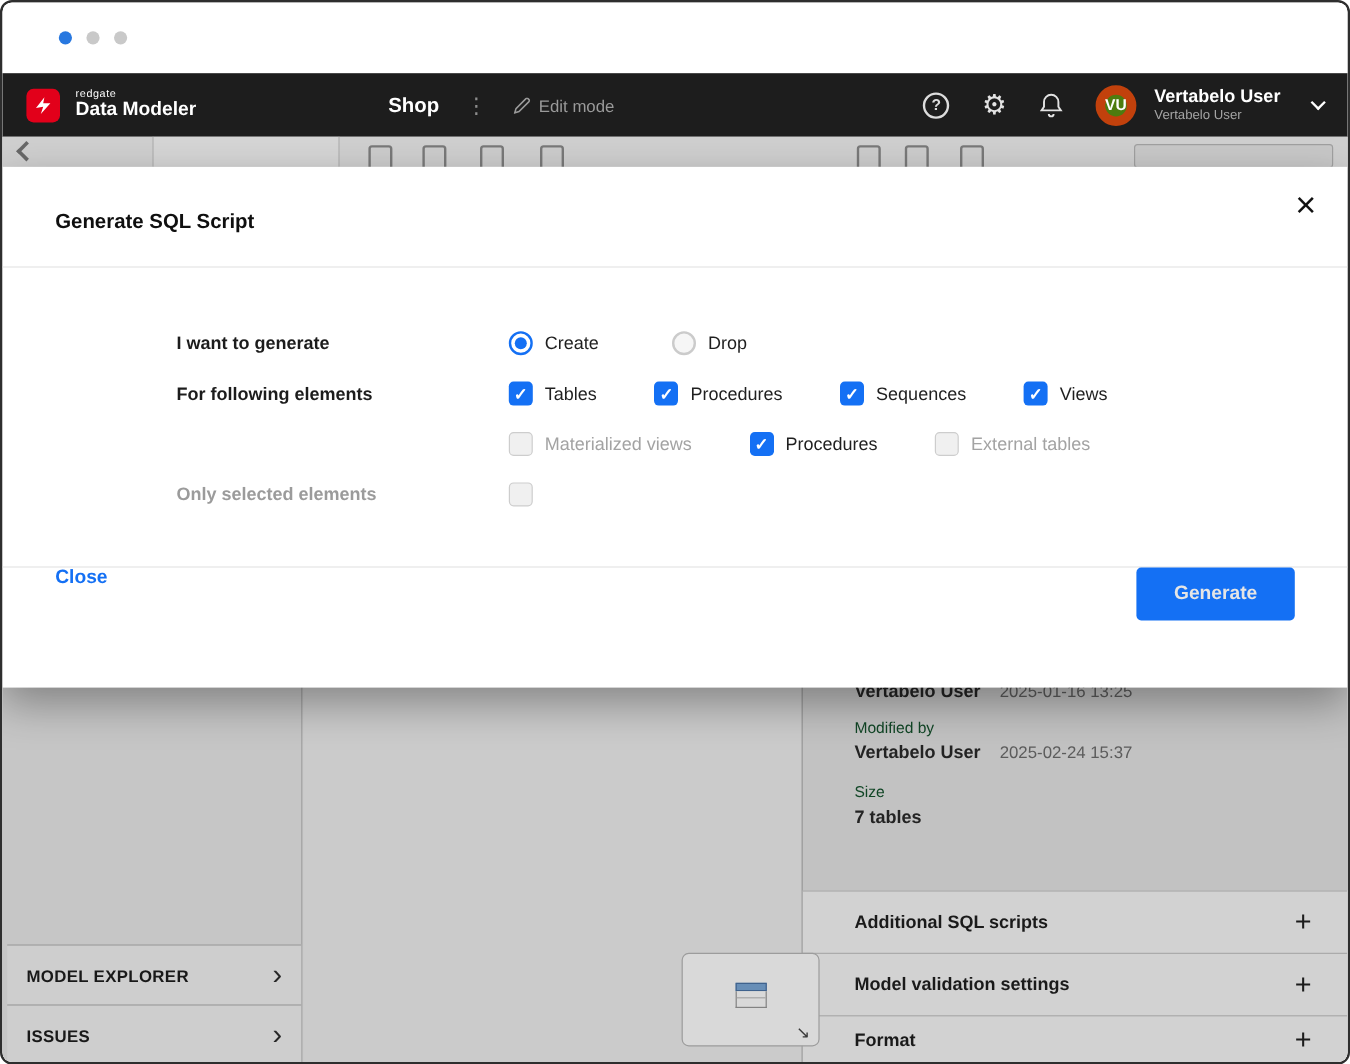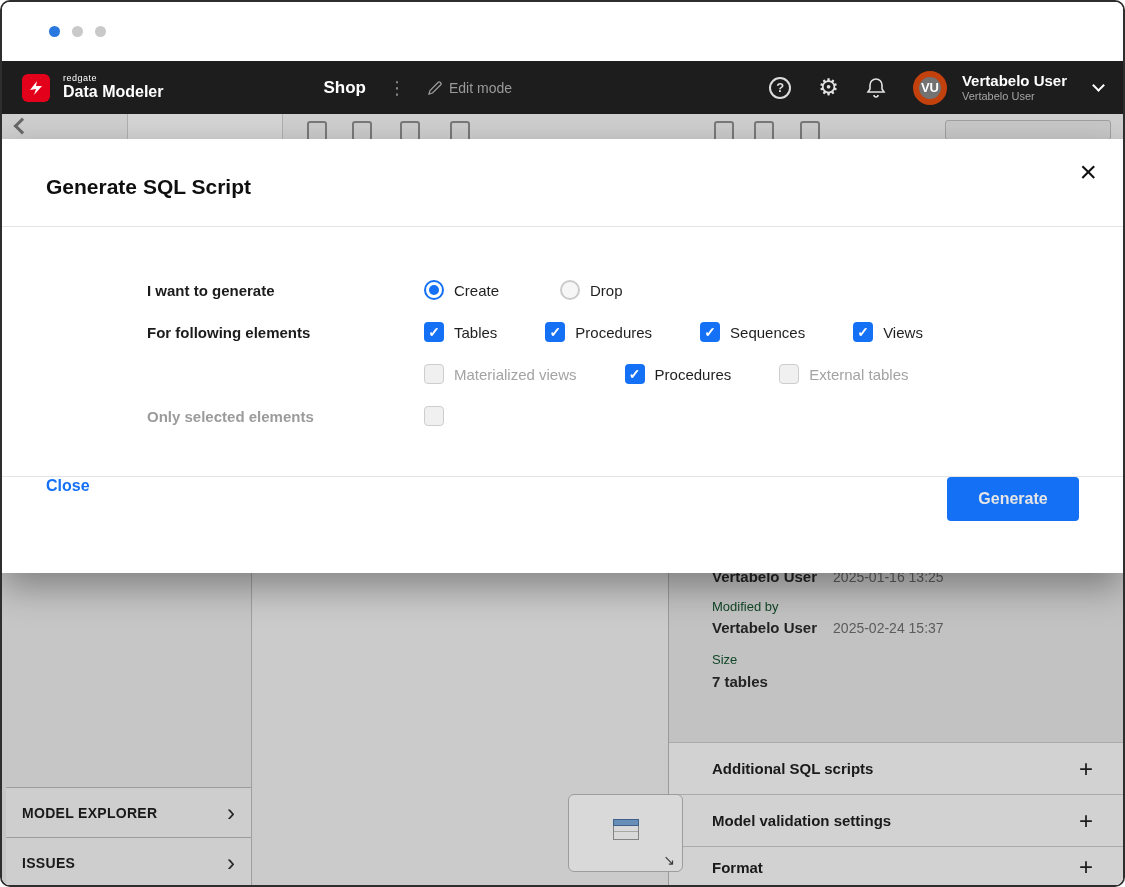--- a/index.html
+++ b/index.html
@@ -28,21 +28,21 @@
   .appbar-center{ display:flex; align-items:center; margin-left:160px; gap:20px; }
   .shop{ font-size:17px; font-weight:bold; color:#fff; cursor:pointer; }
   .vdots{ font-size:18px; color:#8d8d8d; cursor:pointer; padding:0 2px; }
   .editmode{ display:flex; align-items:center; gap:7px; color:#9a9a9a; font-size:14px; cursor:pointer; }
 
   .appbar-right{ margin-left:auto; display:flex; align-items:center; gap:27px; }
   .help-icon{ width:22px; height:22px; border:2px solid #dcdcdc; border-radius:50%; color:#dcdcdc;
     display:flex; align-items:center; justify-content:center; font-size:13px; font-weight:bold; cursor:pointer; }
   .gear-icon{ font-size:23px; color:#e3e3e3; cursor:pointer; line-height:1; }
   .bell-icon{ cursor:pointer; display:flex; }
-  .avatar{ width:34px; height:34px; border-radius:50%; background:#737373; border:6px solid #c2410c;
+  .avatar{ width:34px; height:34px; border-radius:50%; background:#4d7c0f; border:8px solid #c2410c;
     display:flex; align-items:center; justify-content:center; font-size:13px; font-weight:bold; color:#fff; }
   .userblock{ display:flex; flex-direction:column; line-height:1.2; margin-left:-12px; }
   .user-name{ font-size:15px; font-weight:bold; color:#fff; }
   .user-sub{ font-size:11px; color:#a5a5a5; }
   .chev-down{ width:9px; height:9px; border-right:2px solid #fff; border-bottom:2px solid #fff;
     transform:rotate(45deg); margin-top:-5px; cursor:pointer; }
 
   
   .content{ position:relative; height:773px; background:#ededed; overflow:hidden; }
 
@@ -84,21 +84,21 @@
   .mt-line{ height:6px; border-bottom:1px solid #c3c3c3; }
   .mt-shadow{ position:absolute; left:10px; top:8px; width:22px; height:16px; background:#dcdcdc; border:1px solid #b0b0b0; z-index:-1; }
   .mini-arrow{ position:absolute; right:7px; bottom:3px; font-size:14px; color:#444; }
 
   .overlay{ position:absolute; inset:0; background:rgba(0,0,0,0.15); z-index:5; }
 
   
   .modal{ position:absolute; top:25px; left:0; right:0; height:434px; background:#fff; z-index:10;
     box-shadow:0 14px 34px rgba(0,0,0,.35); }
   .modal-head{ position:relative; padding:36px 44px 27px; }
-  .modal-title{ font-size:21px; font-weight:bold; color:#0f0f0f; }
+  .modal-title{ font-size:17px; font-weight:bold; color:#0f0f0f; }
   .modal-close{ position:absolute; right:26px; top:18px; font-size:30px; font-weight:300; color:#111; cursor:pointer; line-height:1; }
   .hline{ height:1px; background:#e4e4e4; }
 
   .modal-body{ padding-top:42px; }
   .form-row{ display:flex; align-items:center; min-height:42px; padding-left:145px; }
   .form-label{ width:277px; flex:0 0 277px; font-size:15px; font-weight:bold; color:#1c1c1c; }
   .form-label.dim{ color:#9b9b9b; }
   .opt{ display:flex; align-items:center; gap:10px; margin-right:48px; font-size:15px; color:#1f1f1f; cursor:pointer; }
   .opt.dim .opt-label{ color:#a3a3a3; }
 

